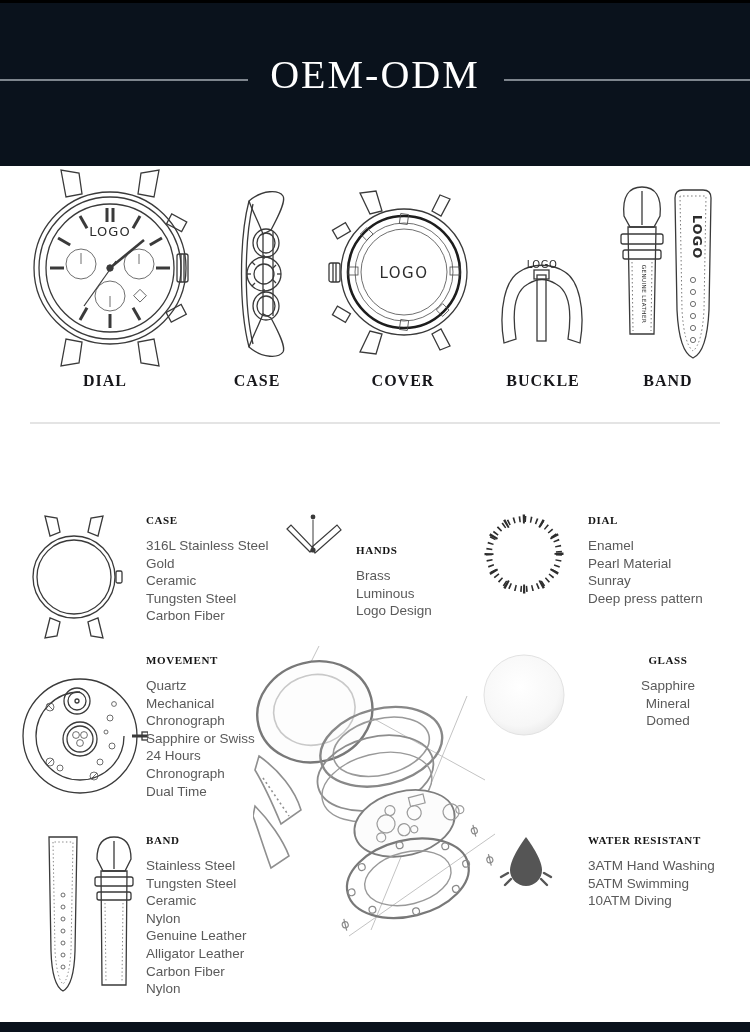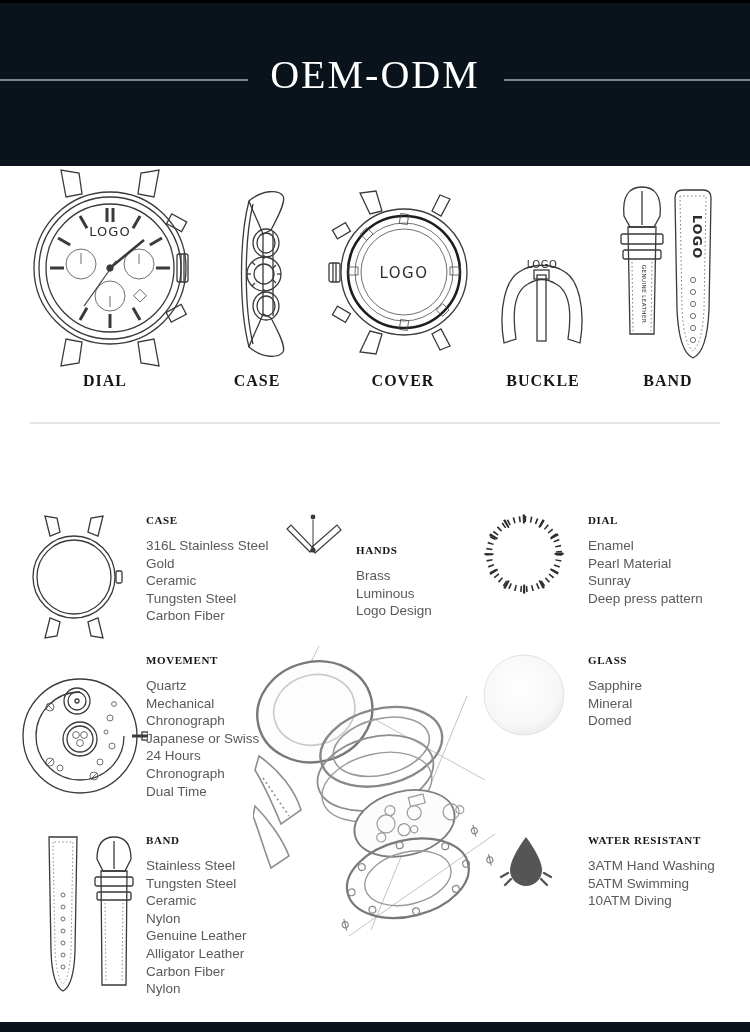--- a/index.html
+++ b/index.html
@@ -271,21 +271,21 @@
     <circle cx="30" cy="102" r="4"></circle>
       <line x1="27" y1="105" x2="33" y2="99"></line>
   </g>
 </svg>
 <div class="abs" style="left:146px;top:654px;width:170px;">
   <div class="spec-title">MOVEMENT</div>
   <div class="spec-items">
     <div>Quartz</div>
     <div>Mechanical</div>
     <div>Chronograph</div>
-    <div>Japanese or Swiss</div>
+    <div>Sapphire or Swiss</div>
     <div>24 Hours</div>
     <div>Chronograph</div>
     <div>Dual Time</div>
   </div>
 </div>
 
 <svg class="abs" style="left:253px;top:638px;" width="248" height="302" viewBox="0 0 248 302">
   <g class="sketch-light">
     <line x1="36" y1="34" x2="232" y2="142"></line>
     <line x1="66" y1="8" x2="18" y2="104"></line>
@@ -340,21 +340,21 @@
 <svg class="abs" style="left:482px;top:653px;" width="84" height="84" viewBox="0 0 84 84">
   <defs>
     <radialGradient id="glassGrad" cx="45%" cy="40%" r="65%">
       <stop offset="0%" stop-color="#ffffff"></stop>
       <stop offset="75%" stop-color="#f7f7f7"></stop>
       <stop offset="100%" stop-color="#e9e9e9"></stop>
     </radialGradient>
   </defs>
   <circle cx="42" cy="42" r="40" fill="url(#glassGrad)" stroke="#e2e2e2" stroke-width="1"></circle>
 </svg>
-<div class="abs" style="left:588px;top:654px;width:160px;">
+<div class="abs" style="left:588px;top:654px;width:160px;text-align:center;">
   <div class="spec-title">GLASS</div>
   <div class="spec-items">
     <div>Sapphire</div>
     <div>Mineral</div>
     <div>Domed</div>
   </div>
 </div>
 
 <svg class="abs" style="left:33px;top:833px;" width="112" height="172" viewBox="0 0 112 172">
   <g class="lineart">

